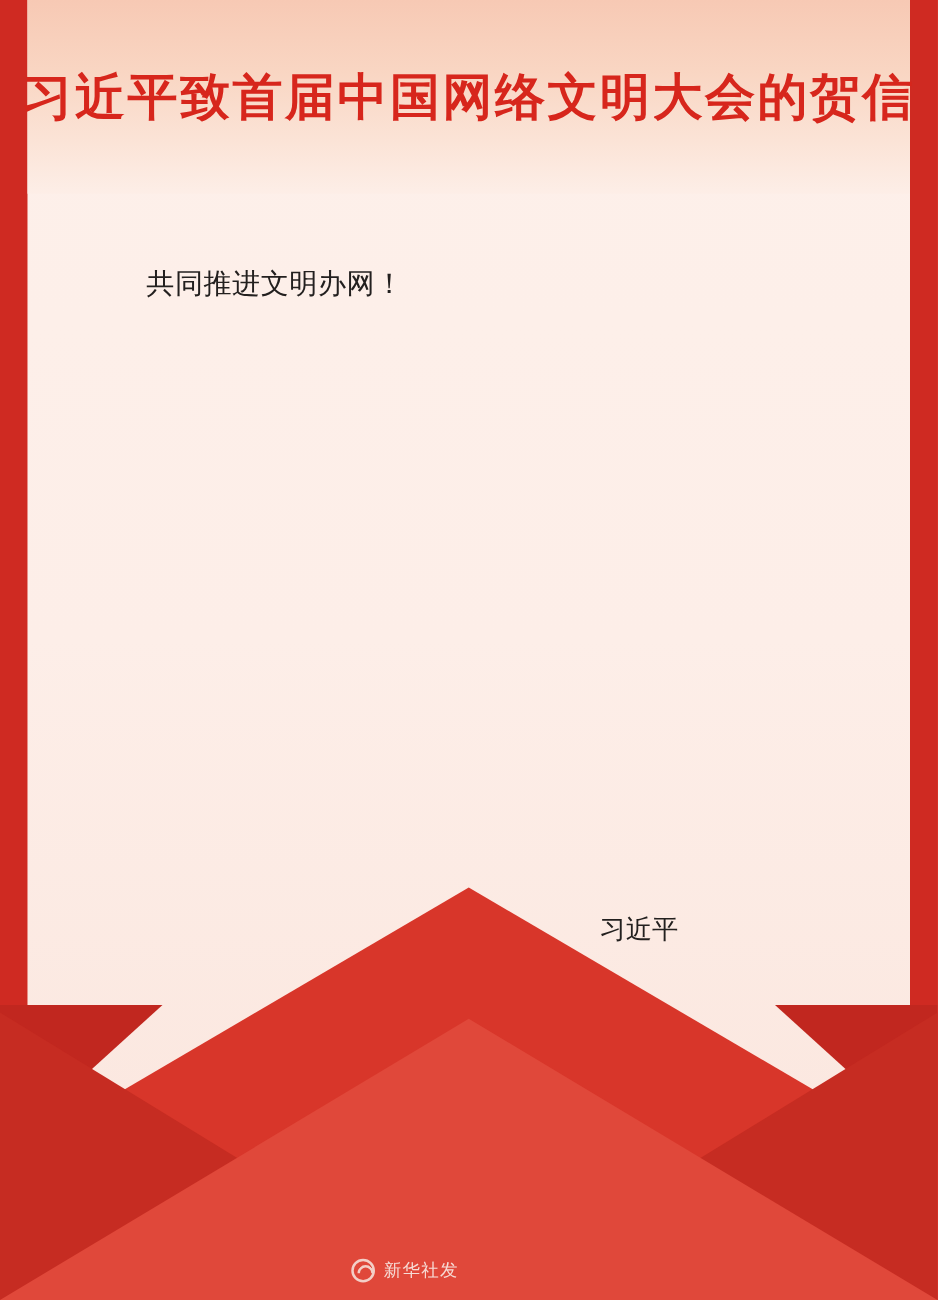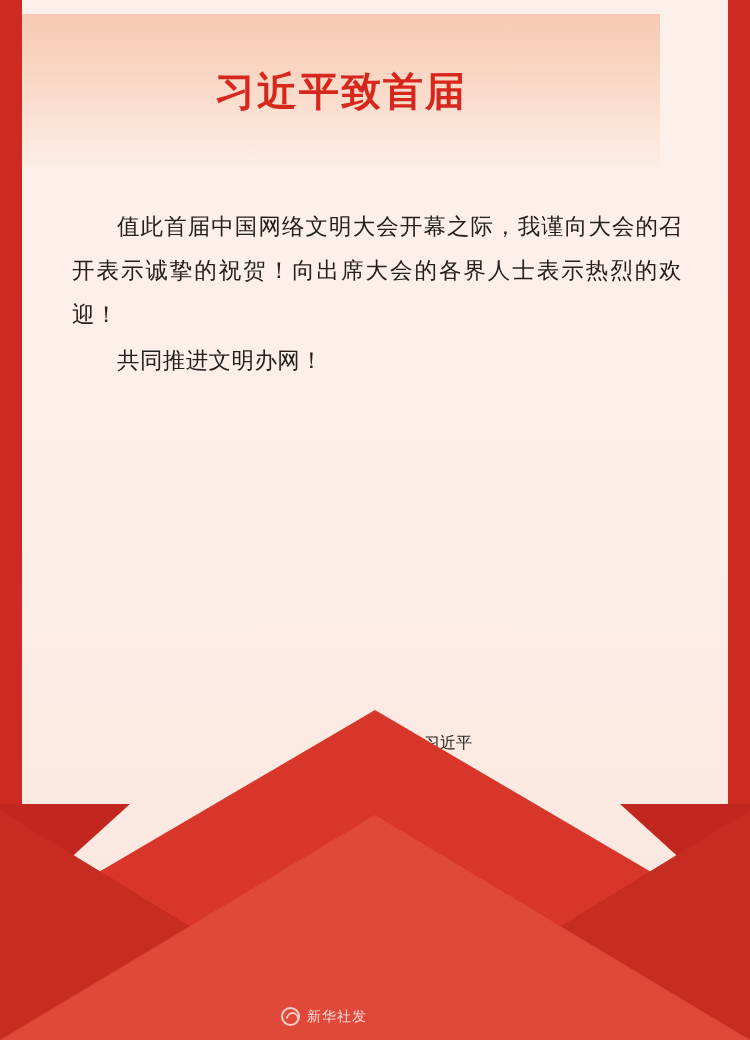--- a/index.html
+++ b/index.html
@@ -48,28 +48,27 @@
     width: 706px;
     height: 930px;
     background: linear-gradient(180deg, #fdf0ea 0%, #fdeee8 55%, #fbe7df 100%);
   }
 
   
   .header {
     position: absolute;
     left: 0;
     top: 0;
-    width: 638px;
+    width: 706px;
     height: 155px;
     background: linear-gradient(180deg, #f7c9b4 0%, #f9d6c3 38%, #fbe3d6 72%, #fdeee7 100%);
     display: flex;
     flex-direction: row;
     align-items: center;
     justify-content: center;
-    margin-top: 14px;
   }
   .title-line {
     color: #d7261c;
     font-family: "Liberation Serif", "DejaVu Serif", serif;
     font-weight: bold;
     font-size: 40px;
     letter-spacing: 2px;
     line-height: 1.38;
     text-align: center;
     white-space: nowrap;
@@ -89,26 +88,26 @@
     text-justify: inter-character;
   }
   .body-text p {
     margin: 0 0 2px 0;
     text-indent: 2em;
   }
 
   
   .signature {
     position: absolute;
-    right: 106px;
+    right: 118px;
     top: 723px;
     width: 240px;
-    text-align: left;
+    text-align: center;
     color: #23201f;
-    font-size: 16px;
+    font-size: 21px;
     line-height: 40px;
   }
   .signature .name {
     padding-left: 42px;
   }
 
   
   .flap-left {
     position: absolute;
     left: 0;
@@ -212,24 +211,24 @@
 
 <div class="poster">
 
   <div class="left-band"></div>
   <div class="right-band"></div>
 
   <div class="paper">
 
     <div class="header">
       <div class="title-line">习近平致首届</div>
+      <div class="title-line">中国网络文明大会的贺信</div>
     </div>
 
     <div class="body-text">
-      <p>值此首届中国网络文明大会开幕之际，我谨向大会的召开表示诚挚的祝贺！向出席大会的各界人士表示热烈的欢迎！</p>
       <p>共同推进文明办网！</p>
     </div>
 
     <div class="signature">
       <div class="name">习近平</div>
     </div>
 
   </div>
 
   <div class="corner-left"></div>

